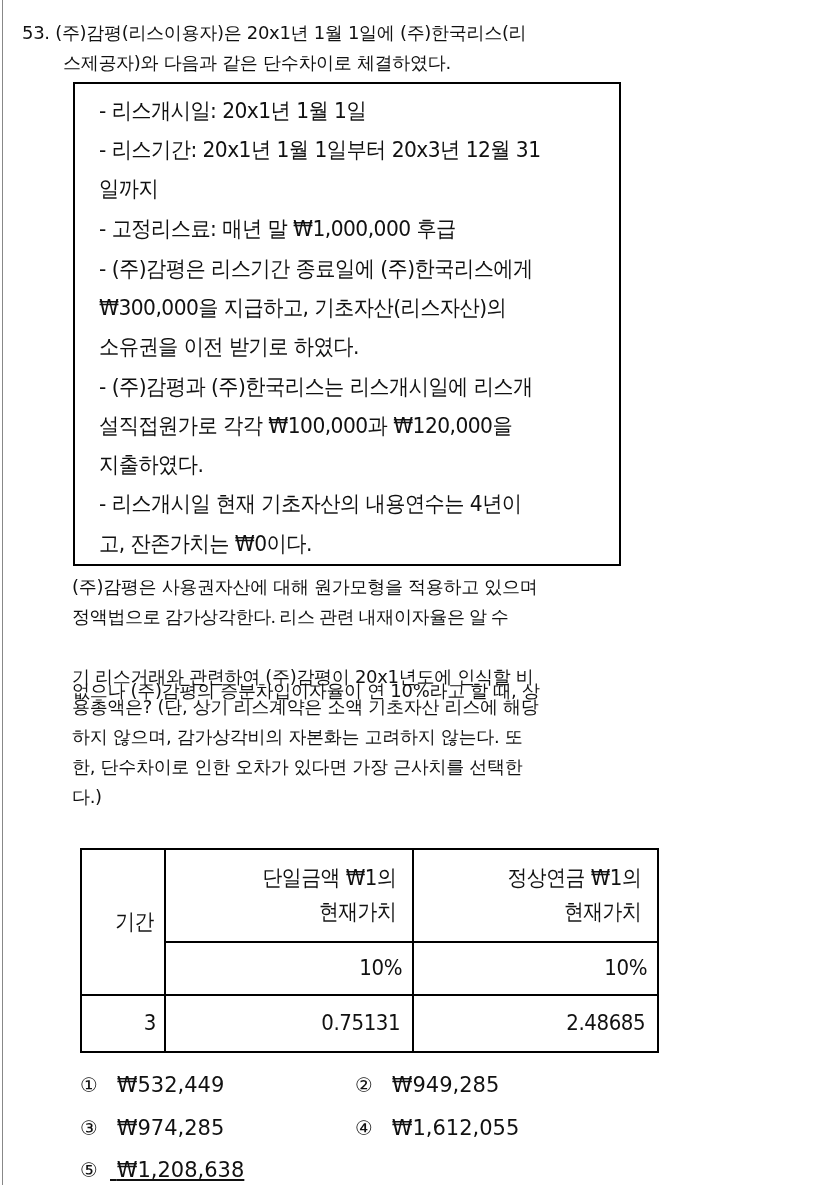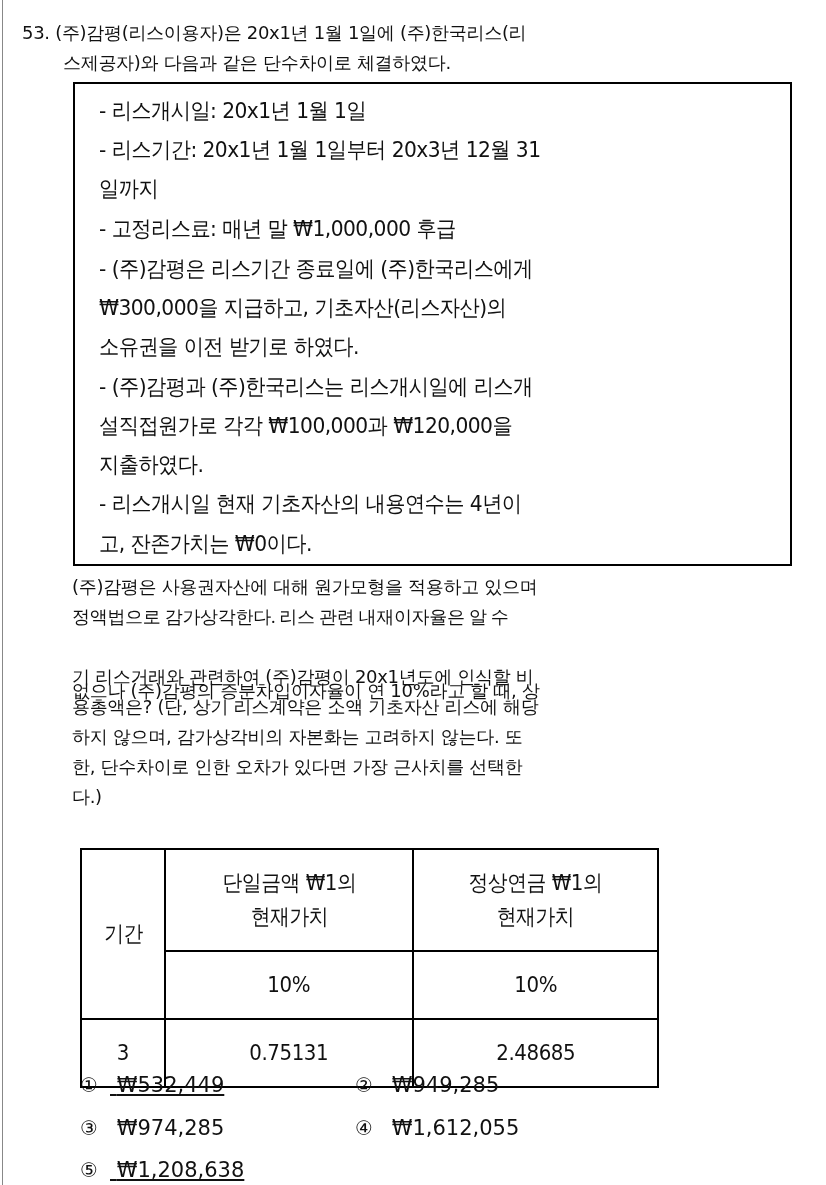--- a/index.html
+++ b/index.html
@@ -9,34 +9,34 @@
     }
     .page-border {
       position: absolute; left: 2px; top: 0; width: 1px; height: 1185px;
       background: #888;
     }
     .q-line {
       position: absolute; font-size: 18px; line-height: 30px; white-space: nowrap;
       letter-spacing: -0.3px;
     }
     .conditions-box {
-      position: absolute; left: 73px; top: 82px; width: 719px; height: 484px;
+      position: absolute; left: 73px; top: 82px; width: 548px; height: 484px;
       border: 2px solid #000; box-sizing: border-box;
     }
     .cond-line {
       position: absolute; font-size: 22px; line-height: 30px; white-space: nowrap;
       letter-spacing: -0.6px; transform: scaleX(0.92); transform-origin: left center;
     }
     .pv-table {
       position: absolute; left: 80px; top: 848px; width: 577px; height: 205px;
       border-collapse: collapse; table-layout: fixed;
     }
     .pv-table td {
-      border: 2px solid #000; text-align: center; vertical-align: middle;
-      font-size: 22px; line-height: 34px; padding: 16px;
+      border: 2px solid #000; text-align: right; vertical-align: middle;
+      font-size: 22px; line-height: 34px; padding: 8px;
       letter-spacing: -0.5px;
     }
     .pv-table .cell-inner { display: inline-block; transform: scaleX(0.9); }
     .choice {
       position: absolute; font-size: 21px; line-height: 28px; white-space: nowrap;
     }
     .choice .num { display: inline-block; width: 30px; font-size: 20px; }
   </style>
 </head>
 <body>
@@ -112,21 +112,21 @@
     <td>
       <span class="cell-inner">0.75131</span>
     </td>
     <td>
       <span class="cell-inner">2.48685</span>
     </td>
   </tr>
 </tbody>
   </table>
 
-<div class="choice" style="left:80px; top:1071px;text-decoration:underline;">
+<div class="choice" style="left:80px; top:1071px;">
   <span class="num">①</span>
   <span>₩532,449</span>
 </div>
 <div class="choice" style="left:355px; top:1071px;">
   <span class="num">②</span>
   <span>₩949,285</span>
 </div>
 <div class="choice" style="left:80px; top:1114px;">
   <span class="num">③</span>
   <span>₩974,285</span>

